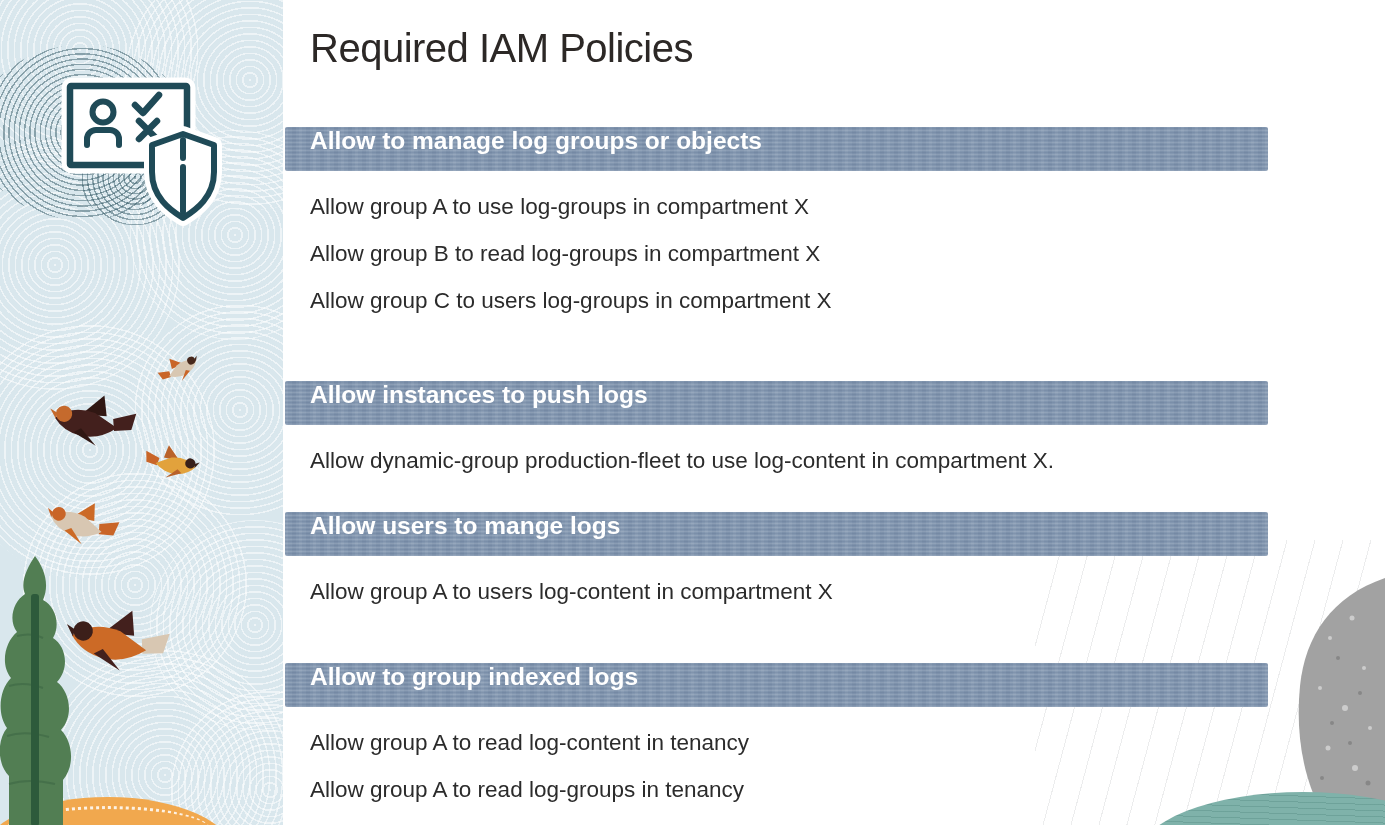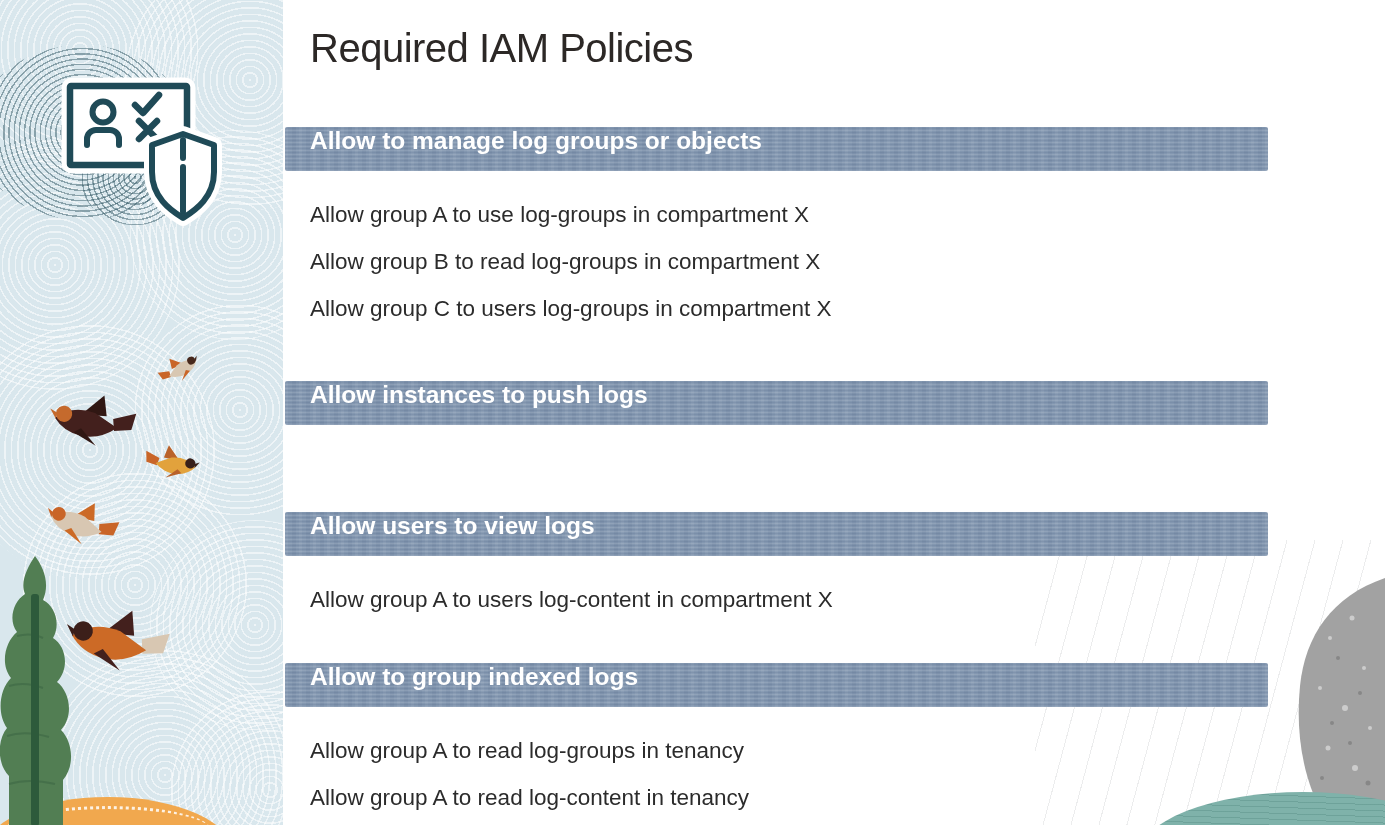--- a/index.html
+++ b/index.html
@@ -40,21 +40,21 @@
   #title{position:absolute;left:310px;top:26px;margin:0;
     font-size:40px;font-weight:400;letter-spacing:-.5px;color:var(--title-text,#2c2826);}
   .section{position:absolute;left:285px;width:983px;}
   .bar{height:44px;border-radius:2px;display:flex;align-items:flex-start;
     background-color:var(--header-bar,#8397b0);
     background-image:
       repeating-linear-gradient(0deg,rgba(255,255,255,.10) 0 1px,transparent 1px 2px,rgba(25,45,85,.08) 2px 3px,transparent 3px 4px),
       repeating-linear-gradient(90deg,rgba(255,255,255,.06) 0 3px,transparent 3px 7px,rgba(30,50,90,.06) 7px 11px,transparent 11px 14px);}
   .bar span{padding-left:25px;font-size:24.5px;font-weight:700;color:var(--header-text,#ffffff);}
   .policies{padding:20px 0 0 25px;}
-  .policy{margin:12px 0 24px;font-size:22.5px;line-height:23px;color:var(--body-text,#2b2b2b);}
+  .policy{margin:4px 0 24px;font-size:22.5px;line-height:23px;color:var(--body-text,#2b2b2b);}
 </style>
 </head>
 <body>
 
 <div id="slide">
 
   <div id="sidebar">
 
     <div class="fp" style="left:-40px;top:-70px;width:240px;height:240px"></div>
     <div class="fp" style="left:120px;top:-50px;width:260px;height:260px"></div>
@@ -164,34 +164,37 @@
       <p class="policy">Allow group A to use log-groups in compartment X</p>
       <p class="policy">Allow group B to read log-groups in compartment X</p>
       <p class="policy">Allow group C to users log-groups in compartment X</p>
     </div>
   </div>
 
   <div class="section" style="top:381px">
     <div class="bar">
       <span>Allow instances to push logs</span>
     </div>
+    <div class="policies">
+      <p class="policy">Allow dynamic-group production-fleet to use log-content in compartment X.</p>
+    </div>
   </div>
 
   <div class="section" style="top:512px">
     <div class="bar">
-      <span>Allow users to view logs</span>
+      <span>Allow users to mange logs</span>
     </div>
     <div class="policies">
       <p class="policy">Allow group A to users log-content in compartment X</p>
     </div>
   </div>
 
   <div class="section" style="top:663px">
     <div class="bar">
       <span>Allow to group indexed logs</span>
     </div>
     <div class="policies">
+      <p class="policy">Allow group A to read log-content in tenancy</p>
       <p class="policy">Allow group A to read log-groups in tenancy</p>
-      <p class="policy">Allow group A to read log-content in tenancy</p>
     </div>
   </div>
 
 </div>
 
 </body></html>

